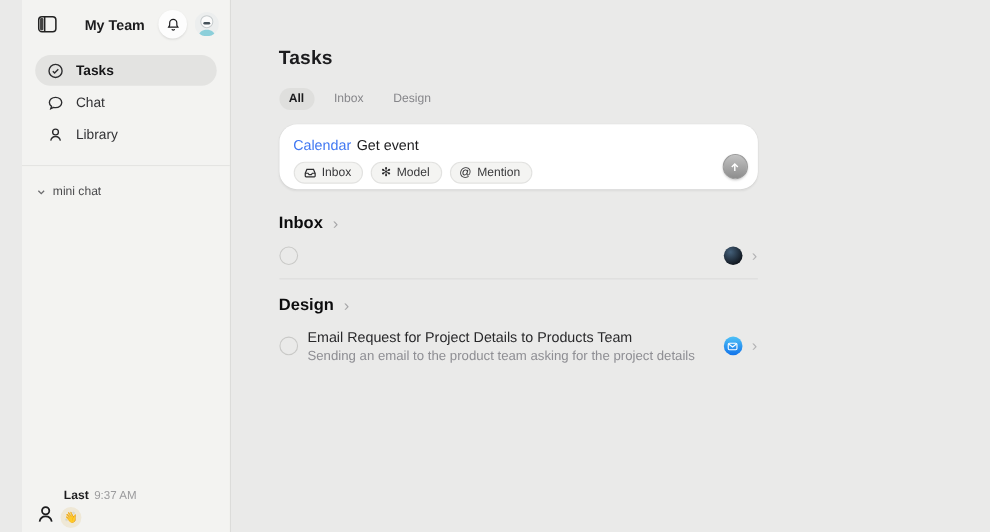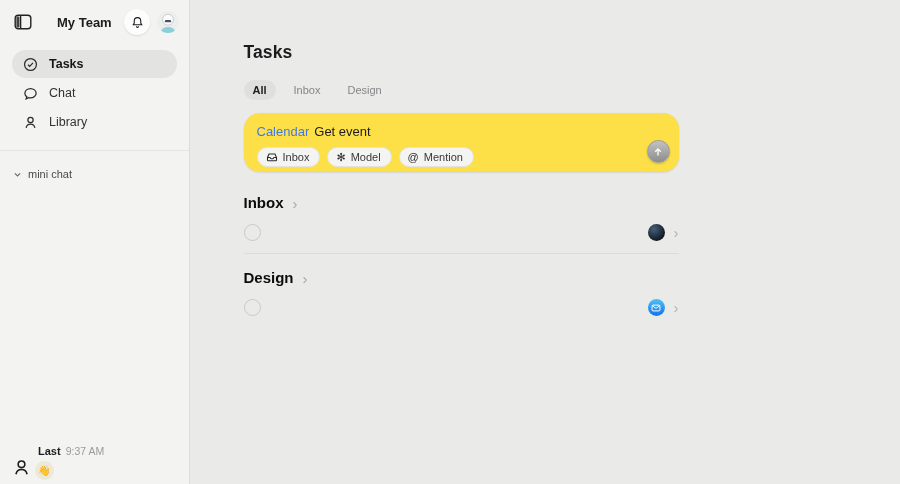--- a/index.html
+++ b/index.html
@@ -1,18 +1,18 @@
 <!DOCTYPE html>
 <html><head>
 <meta charset="utf-8">
 <style>
   * { margin:0; padding:0; box-sizing:border-box; }
   html,body { width:900px; height:484px; overflow:hidden; }
   body { font-family:"Liberation Sans", sans-serif; color:#1c1c1e; background:#eaeae9; }
-  .app { width:732px; height:484px; display:flex; }
+  .app { width:732px; height:484px; display:flex;padding-left:20px; }
 
   
   .sidebar { width:190px; height:100%; background:#f3f3f1; border-right:1px solid #dcdcda;
              display:flex; flex-direction:column; flex-shrink:0; }
   .sb-header { display:flex; align-items:center; padding:9px 10px 6px 14px; }
   .toggle-btn { width:18px; height:18px; color:#222; display:flex; align-items:center; cursor:pointer; background:none; border:none; }
   .team-name { font-size:13px; font-weight:600; margin-left:25px; flex:1; }
   .bell-btn { width:26px; height:26px; border-radius:50%; background:#fdfdfd;
               box-shadow:0 1px 2px rgba(0,0,0,.10); display:flex; align-items:center; justify-content:center;
               border:none; cursor:pointer; color:#1c1c1e; margin-right:7px; }
@@ -36,21 +36,21 @@
 
   
   .main { flex:1; height:100%; overflow:hidden; }
   .content { width:435px; margin:0 auto; padding-top:42px; }
   .page-title { font-size:17.5px; font-weight:700; letter-spacing:.1px; }
   .tabs { display:flex; align-items:center; gap:9px; margin-top:17px; }
   .tab { font-size:11px; color:#86868a; padding:4px 9px; border-radius:11px; background:transparent;
          border:none; cursor:pointer; font-family:inherit; }
   .tab.active { background:#dfdfdd; color:#1c1c1e; font-weight:600; }
 
-  .composer { margin-top:13px; background:#fde047; border-radius:16px; position:relative;
+  .composer { margin-top:13px; background:#ffffff; border-radius:16px; position:relative;
               box-shadow:0 1px 2px rgba(0,0,0,.07), 0 0 0 0.5px rgba(0,0,0,.03); padding:11px 13px 10px 13px; height:59px; }
   .composer-line { font-size:13px; display:flex; gap:5px; }
   .composer-source { color:#4178f2; cursor:pointer; }
   .composer-text { color:#1c1c1e; }
   .chips { display:flex; gap:7px; margin-top:8px; }
   .chip { display:flex; align-items:center; gap:5px; height:20px; padding:0 10px 0 8px;
           background:#f4f4f2; border:1px solid #e2e2e0; border-radius:10px; font-size:11px; color:#39393b; cursor:pointer; }
   .chip-glyph { font-size:11px; color:#2c2c2e; line-height:1; }
   .chip-svg { width:12px; height:12px; color:#2c2c2e; display:flex; }
   .send-btn { position:absolute; right:9px; bottom:9px; width:23px; height:23px; border-radius:50%;
@@ -215,20 +215,24 @@
         </div>
       </div>
       <div class="row-divider"></div>
 
       <div class="section-head" style="margin-top:15px;">
         <span class="section-title">Design</span>
         <span class="section-chev">›</span>
       </div>
       <div class="task-row">
         <button class="checkbox"></button>
+        <div class="task-text">
+          <div class="task-title">Email Request for Project Details to Products Team</div>
+          <div class="task-sub">Sending an email to the product team asking for the project details</div>
+        </div>
         <div class="row-right">
           <span class="app-badge mail">
             <svg viewBox="0 0 24 24" width="10" height="10" fill="none" stroke="currentColor" stroke-width="2.4">
               <rect x="2.5" y="5" width="19" height="14" rx="2.5"></rect>
               <path d="M3.5 6.5L12 13l8.5-6.5"></path>
             </svg>
           </span>
           <span class="row-chev">›</span>
         </div>
       </div>

